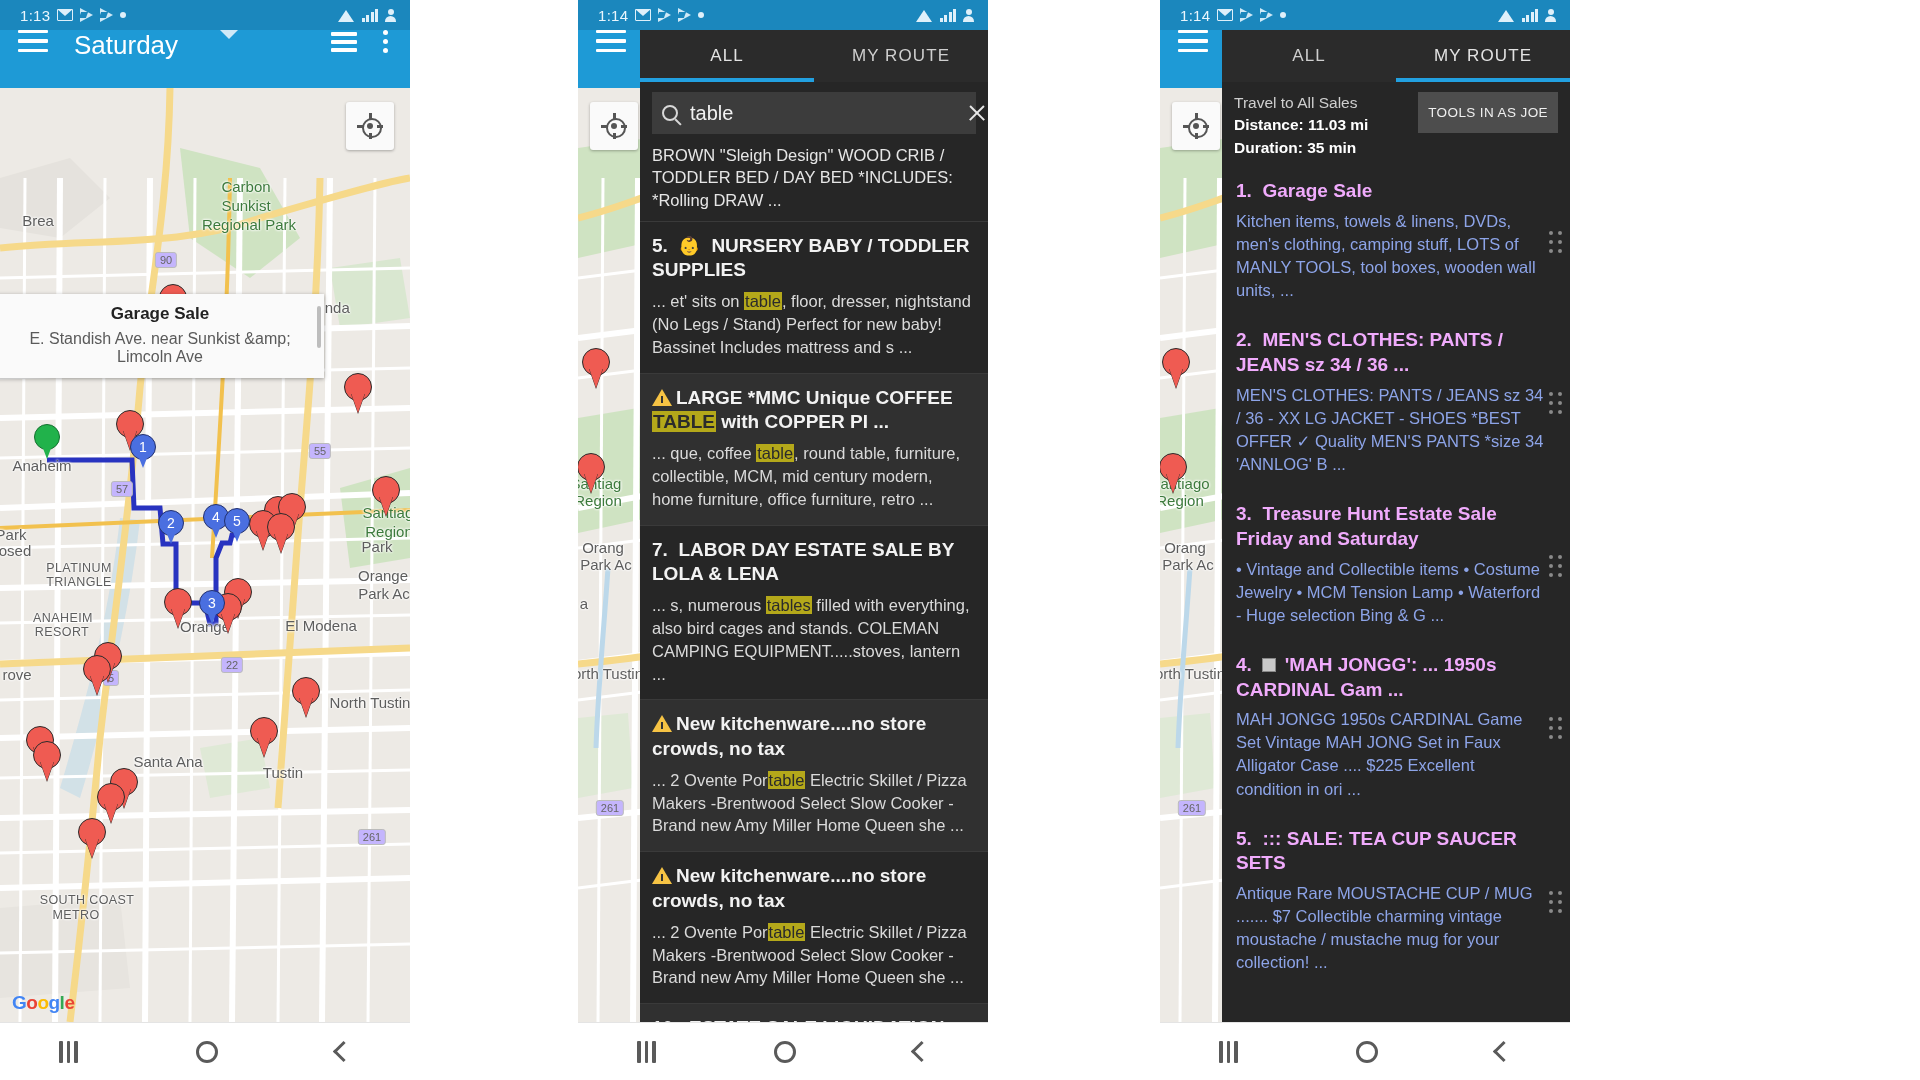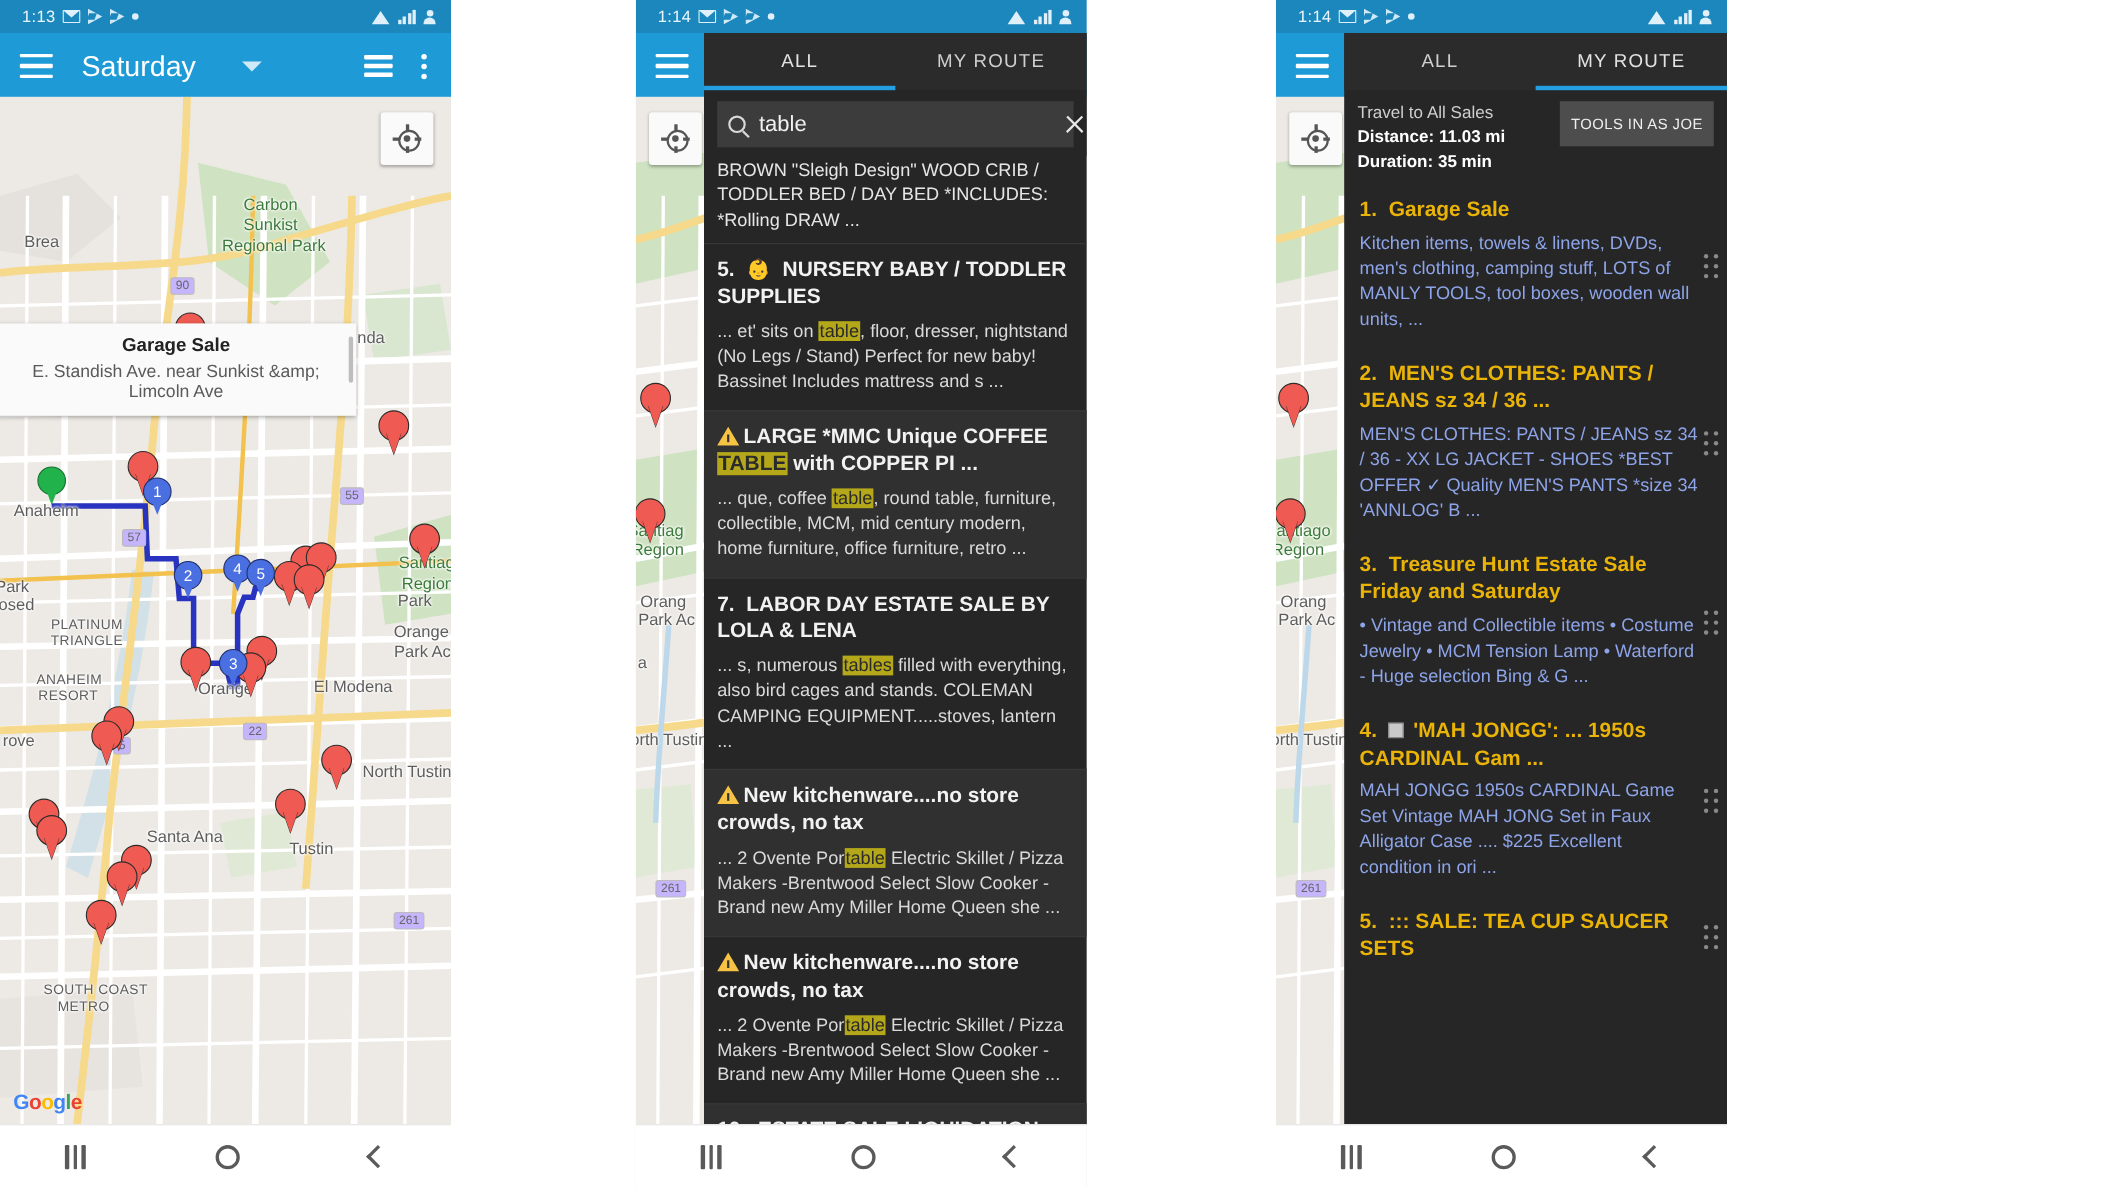--- a/index.html
+++ b/index.html
@@ -38,21 +38,21 @@
     border-left:8.5px solid transparent;border-right:8.5px solid transparent;border-bottom:12px solid #dff0fa;}
   .ic-sig { display:flex; align-items:flex-end; gap:1.5px; height:13px; }
   .ic-sig i{ display:block; width:3px; background:#dff0fa;}
   .ic-sig i:nth-child(1){height:4px} .ic-sig i:nth-child(2){height:7px}
   .ic-sig i:nth-child(3){height:10px} .ic-sig i:nth-child(4){height:13px}
   .ic-person { width:11px;height:13px;position:relative;}
   .ic-person:before{content:"";position:absolute;left:2.5px;top:0;width:6px;height:6px;border-radius:50%;background:#dff0fa;}
   .ic-person:after{content:"";position:absolute;left:0;bottom:0;width:11px;height:6px;border-radius:6px 6px 0 0;background:#dff0fa;}
 
   
-  .appbar { height: 60px; background:#1e9ad6; display:flex; align-items:center; padding: 0 12px; }
+  .appbar { height: 60px; background:#1e9ad6; display:flex; align-items:flex-start; padding: 0 12px; }
   .hamburger { width: 30px; height: 22px; display:flex; flex-direction:column; justify-content:space-between; margin-left:6px;}
   .hamburger span { display:block; height:3.4px; background:#fff; border-radius:1px;}
   .appbar .title { color:#fff; font-size:26px; margin-left:26px; font-weight:400;}
   .caret { width:0;height:0;border-left:9px solid transparent;border-right:9px solid transparent;
     border-top:9px solid #cfe9f7; margin-left:42px;}
   .appbar .acts { margin-left:auto; display:flex; align-items:center; gap:26px; padding-right:10px;}
   .list-icon { width:26px; height:20px; display:flex; flex-direction:column; justify-content:space-between;}
   .list-icon span{display:block;height:4px;background:#fff;border-radius:1px;}
   .kebab { display:flex;flex-direction:column; gap:4px;}
   .kebab i{ display:block;width:5px;height:5px;border-radius:50%;background:#fff;}
@@ -147,21 +147,21 @@
   .sqicon{ display:inline-block;width:14px;height:14px;background:#c9c9c9;border:1px solid #888;vertical-align:-1px;margin-right:3px;}
 
   
   .routehdr{ padding:10px 12px 8px 12px; display:flex; align-items:flex-start; }
   .routehdr .rh-left{ color:#cfcfcf; font-size:15.5px; line-height:1.45;}
   .routehdr .rh-left .bold{ color:#ffffff; font-weight:bold; }
   .signedin{ margin-left:auto; background:#4d4d4d; color:#efefef; font-size:13.5px; letter-spacing:.4px;
     padding:13px 10px; align-self:flex-start;}
 
   .ritem{ padding:12px 26px 14px 14px; position:relative; }
-  .ritem .rh{ color:#eab308; font-size:19px; font-weight:bold; line-height:1.3;}
+  .ritem .rh{ color:#f0abfc; font-size:19px; font-weight:bold; line-height:1.3;}
   .ritem .rb{ color:#8da4e8; font-size:16.5px; line-height:1.4; margin-top:6px;}
   .drag{ position:absolute; right:8px; top:50%; transform:translateY(-50%);
     display:grid; grid-template-columns:4px 4px; gap:5px 5px;}
   .drag i{ display:block;width:4px;height:4px;background:#8a8a8a;border-radius:50%;}
 </style>
 </head>
 <body>
 
 <div class="stage">
 
@@ -748,20 +748,21 @@
               <i></i>
               <i></i>
               <i></i>
               <i></i>
               <i></i>
               <i></i>
             </div>
           </div>
           <div class="ritem">
             <div class="rh"><span>5.</span>&nbsp; ::: SALE:   TEA CUP  SAUCER SETS</div>
+            <div class="rb">Antique Rare MOUSTACHE CUP / MUG ....... $7  Collectible charming vintage moustache / mustache mug for your collection!  ...</div>
             <div class="drag">
               <i></i>
               <i></i>
               <i></i>
               <i></i>
               <i></i>
               <i></i>
             </div>
           </div>
         </div>

